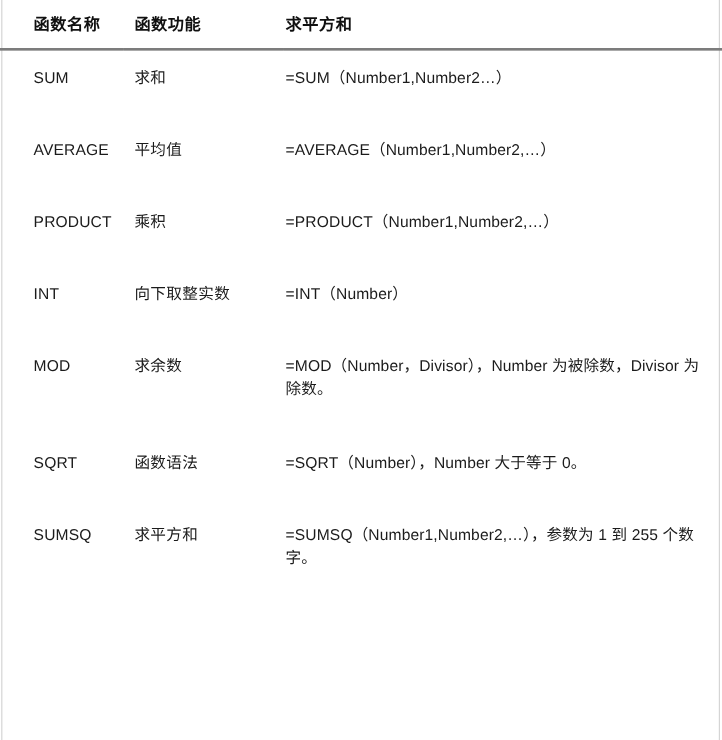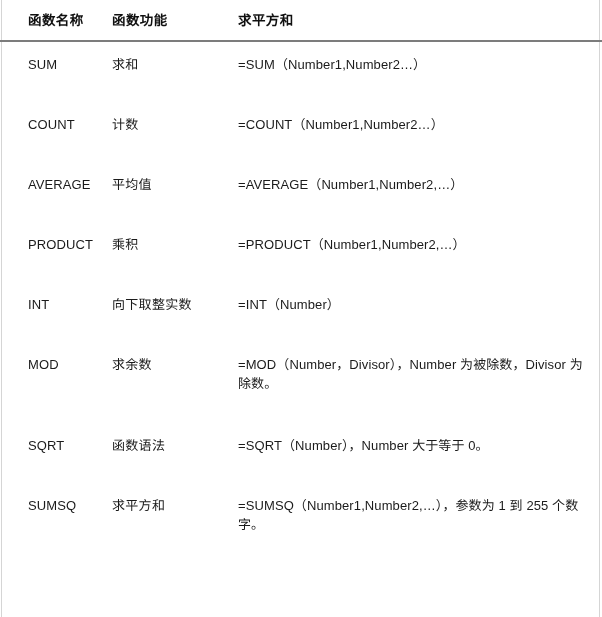--- a/index.html
+++ b/index.html
@@ -123,25 +123,20 @@
     </thead>
 
     <tbody>
 
       <tr class="data-row">
         <td class="cell-name">SUM</td>
         <td class="cell-func">求和</td>
         <td class="cell-syntax">=SUM（Number1,Number2…）</td>
       </tr>
 
-      <tr class="data-row">
-        <td class="cell-name">COUNT</td>
-        <td class="cell-func">计数</td>
-        <td class="cell-syntax">=COUNT（Number1,Number2…）</td>
-      </tr>
 
       <tr class="data-row">
         <td class="cell-name">AVERAGE</td>
         <td class="cell-func">平均值</td>
         <td class="cell-syntax">=AVERAGE（Number1,Number2,…）</td>
       </tr>
 
       <tr class="data-row">
         <td class="cell-name">PRODUCT</td>
         <td class="cell-func">乘积</td>

